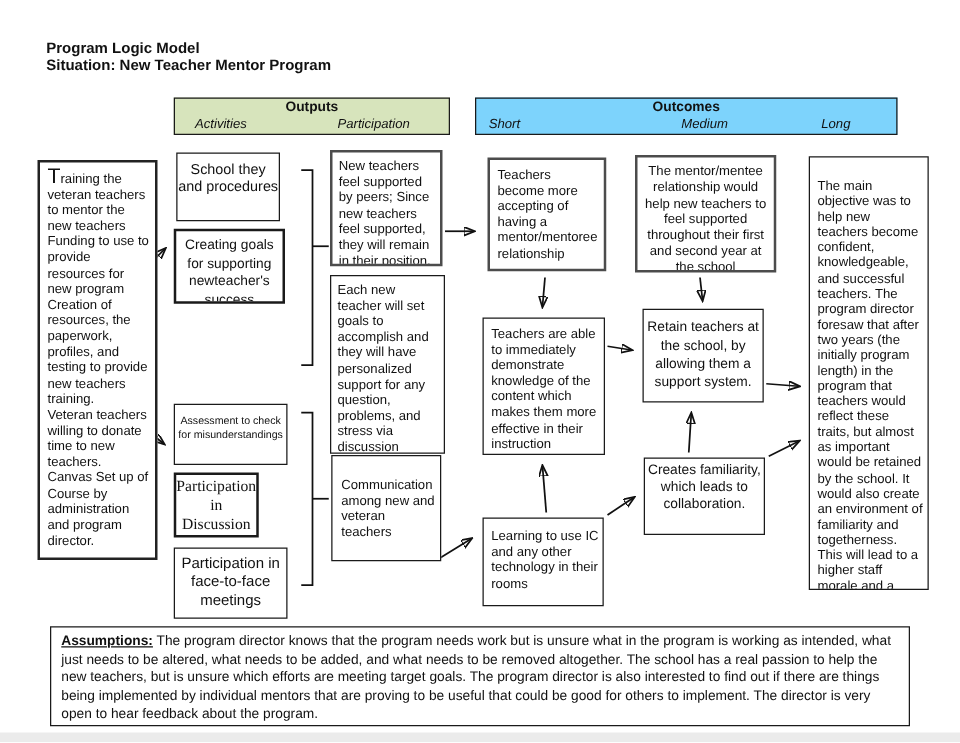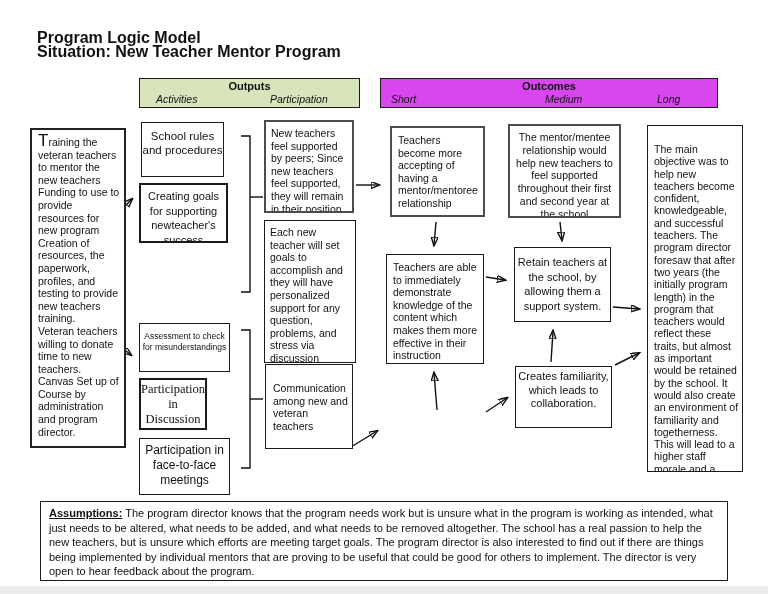--- a/index.html
+++ b/index.html
@@ -1,26 +1,26 @@
 <!DOCTYPE html>
 <html><head>
 <meta charset="utf-8">
 <style>
   html,body{margin:0;padding:0;background:#fff;}
   #page{position:relative;width:768px;height:594px;background:#ffffff;overflow:hidden;
         font-family:"Liberation Sans","DejaVu Sans",sans-serif;color:#111;}
   .abs{position:absolute;box-sizing:border-box;}
   
-  #title{left:37px;top:31px;font-size:16px;font-weight:bold;line-height:14px;}
+  #title{left:37px;top:31px;font-size:12px;font-weight:bold;line-height:14px;}
   
   .hdr{border:1.5px solid #1a1a1a;}
   #hdr-inputs{left:10px;top:81px;width:97px;height:26px;background:#FFD34D;border-width:2px;
               font-size:13px;font-weight:bold;text-align:center;line-height:23px;}
   #hdr-outputs{left:139px;top:78px;width:221px;height:30px;background:#D7E4BC;}
-  #hdr-outcomes{left:380px;top:78px;width:338px;height:30px;background:#d946ef;}
+  #hdr-outcomes{left:380px;top:78px;width:338px;height:30px;background:#7dd3fc;}
   .hdr-main{position:absolute;left:0;right:0;top:1px;text-align:center;font-size:11px;font-weight:bold;}
   .hdr-sub{position:absolute;bottom:2px;font-size:10.5px;font-style:italic;}
   
   .bx{border:1.5px solid #1a1a1a;background:#fff;font-size:10.5px;line-height:12.6px;overflow:hidden;}
   .bx2{border:2px solid #4c4c4c;}
   .ctr{text-align:center;}
   
   #inputs-box{left:10px;top:128px;width:96px;height:320px;border-width:2px;border-color:#222;
               padding:5px 4px 0 6px;margin-left:20px;}
   .dropcap{font-size:17px;}
@@ -103,32 +103,33 @@
   </div>
 
   <div id="inputs-box" class="abs bx">
     <div><span class="dropcap">T</span><span>raining the veteran teachers to mentor the new teachers</span></div>
     <div>Funding to use to provide resources for new program</div>
     <div>Creation of resources, the paperwork, profiles, and testing to provide new teachers training.</div>
     <div>Veteran teachers willing to donate time to new teachers.</div>
     <div>Canvas Set up of Course by administration and program director.</div>
   </div>
 
-  <div id="a1" class="abs bx ctr">School rules and procedures</div>
+  <div id="a1" class="abs bx ctr">School they and procedures</div>
   <div id="a2" class="abs bx ctr">Creating goals for supporting newteacher's success</div>
   <div id="a4" class="abs bx ctr">Assessment to check for misunderstandings</div>
   <div id="a5" class="abs bx ctr">Participation in Discussion boards</div>
   <div id="a6" class="abs bx ctr">Participation in face-to-face meetings</div>
 
   <div id="p1" class="abs bx bx2">New teachers feel supported by peers; Since new teachers feel supported, they will remain in their position.</div>
   <div id="p2" class="abs bx">Each new teacher will set goals to accomplish and they will have personalized support for any question, problems, and stress via discussion boards or face to face meetings.</div>
   <div id="p3" class="abs bx">Communication among new and veteran teachers</div>
 
   <div id="s1" class="abs bx bx2">Teachers become more accepting of having a mentor/mentoree relationship</div>
   <div id="s2" class="abs bx">Teachers are able to immediately demonstrate knowledge of the content which makes them more effective in their instruction</div>
+  <div id="s3" class="abs bx">Learning to use IC and any other technology in their rooms</div>
 
   <div id="m1" class="abs bx bx2 ctr">The mentor/mentee relationship would help new teachers to feel supported throughout their first and second year at the school</div>
   <div id="m2" class="abs bx ctr">Retain teachers at the school, by allowing them a support system.</div>
   <div id="m3" class="abs bx ctr">Creates familiarity, which leads to collaboration.</div>
 
   <div id="l1" class="abs bx">The main objective was to help new teachers become confident, knowledgeable, and successful teachers. The program director foresaw that after two years (the initially program length) in the program that teachers would reflect these traits, but almost as important would be retained by the school. It would also create an environment of familiarity and togetherness. This will lead to a higher staff morale and a more positive working environment.</div>
 
   <div id="assumptions" class="abs bx">
     <span class="asm-label">Assumptions:</span><span> The program director knows that the program needs work but is unsure what in the program is working as intended, what just needs to be altered, what needs to be added, and what needs to be removed altogether. The school has a real passion to help the new teachers, but is unsure which efforts are meeting target goals. The program director is also interested to find out if there are things being implemented by individual mentors that are proving to be useful that could be good for others to implement. The director is very open to hear feedback about the program.</span>
   </div>

